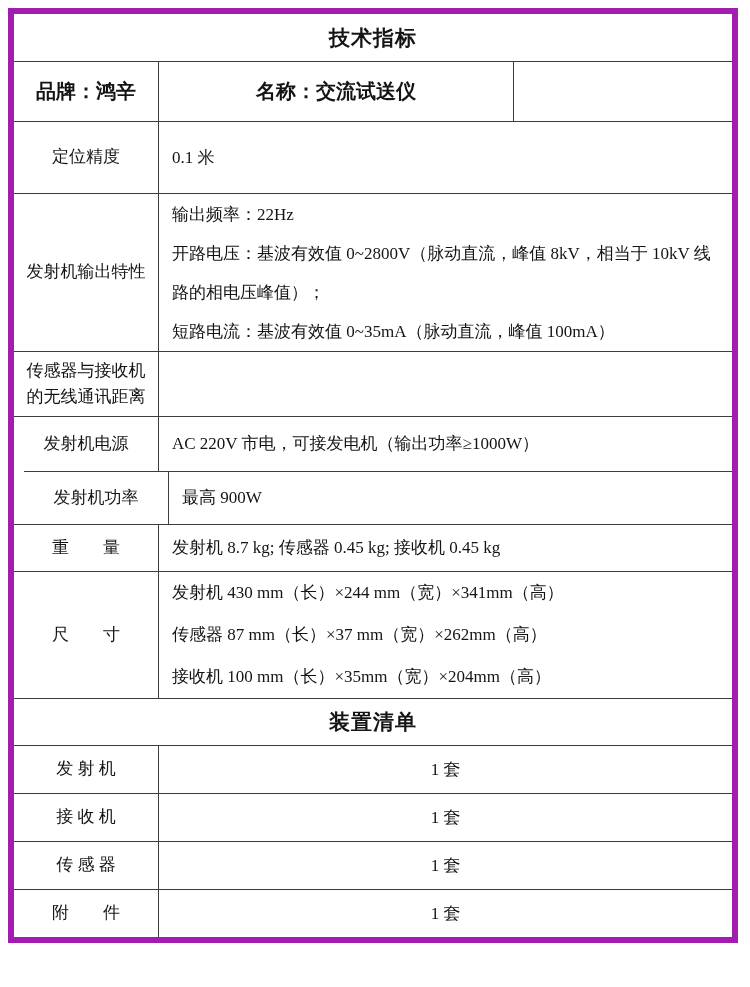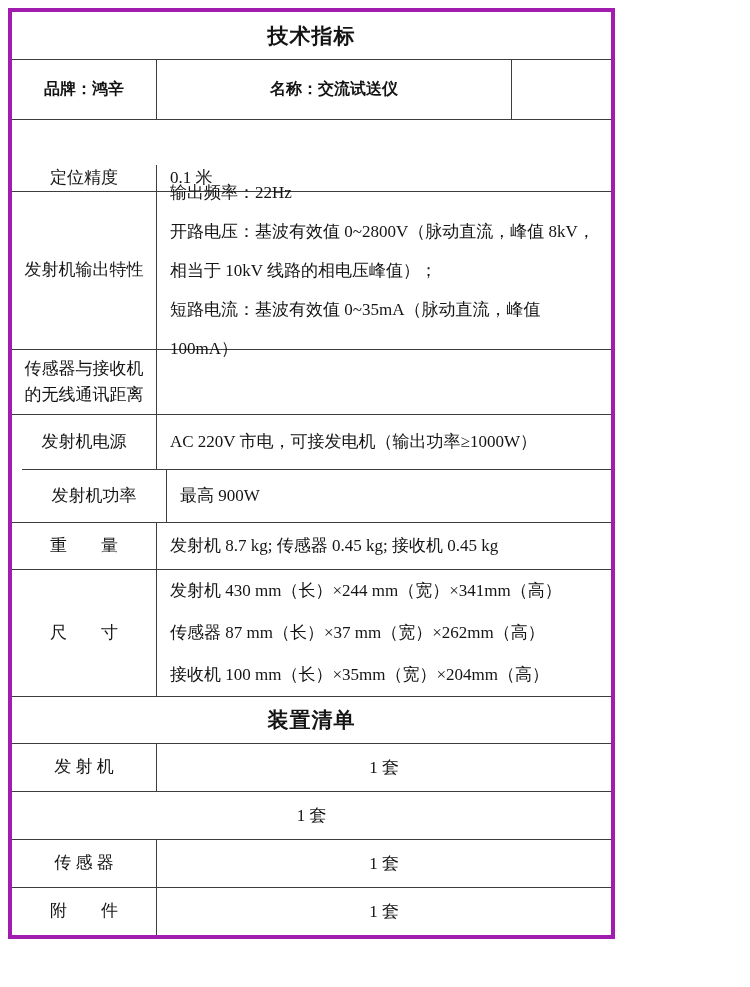--- a/index.html
+++ b/index.html
@@ -2,35 +2,35 @@
 <html><head>
 <meta charset="utf-8">
 <style>
   html,body{margin:0;padding:0;}
   body{
     width:750px;height:987px;background:#ffffff;position:relative;
     font-family:"Liberation Serif","DejaVu Serif",serif;color:#141414;
     -webkit-font-smoothing:antialiased;
   }
   .spec-table{
-    position:absolute;left:8px;top:8px;width:607px;
-    border:4px solid #a21caf;background:#fff;box-sizing:border-box;
+    position:absolute;left:8px;top:8px;width:730px;
+    border:6px solid #a21caf;background:#fff;box-sizing:border-box;
   }
   .row{display:flex;border-top:1.5px solid #3d3d3d;box-sizing:border-box;}
   .row:first-child{border-top:none;}
   
   .header-row{
     align-items:center;justify-content:center;
     font-family:"Liberation Sans","DejaVu Sans",sans-serif;
     font-weight:bold;font-size:21px;letter-spacing:1px;
   }
   
   .brand-row{
     font-family:"Liberation Sans","DejaVu Sans",sans-serif;
-    font-weight:bold;font-size:16px;
+    font-weight:bold;font-size:20px;
   }
   .brand-cell{display:flex;align-items:center;justify-content:center;box-sizing:border-box;}
   .bc1{flex:0 0 145px;border-right:1.5px solid #3d3d3d;}
   .bc2{flex:0 0 355px;border-right:1.5px solid #3d3d3d;}
   .bc3{flex:1;}
   
   .c1{
     flex:0 0 145px;border-right:1.5px solid #3d3d3d;box-sizing:border-box;
     display:flex;flex-direction:column;justify-content:center;align-items:center;
     text-align:center;font-size:17px;line-height:1.55;padding:0 3px;
@@ -38,21 +38,21 @@
   .c2{
     flex:1;display:flex;flex-direction:column;justify-content:center;
     font-size:17px;padding-left:13px;padding-right:8px;box-sizing:border-box;
   }
   .c2 p{margin:0;line-height:1.6;}
   .c2 p:empty{display:none;}
   .c1 div:empty{display:none;}
   
   .rh-title{height:47px;}
   .rh-brand{height:60px;}
-  .r0{height:72px;align-items:flex-end;}
+  .r0{height:72px;}
   .r1{height:158px;}
   .r2{height:65px;}
   .r3{height:55px;}
   .r4{height:53px;margin-left:10px;}
   .r5{height:50px;}
   .r6{height:47px;}
   .r7{height:127px;}
   .req{height:48px;}
   .r1 .c2 p{line-height:39px;}
   .r7 .c2 p{line-height:42px;}
@@ -151,20 +151,21 @@
 
   <div class="row header-row rh-title">
     <span>装置清单</span>
   </div>
 
   <div class="row req">
     <div class="c1">发 射 机</div>
     <div class="c2 qty">1 套</div>
   </div>
   <div class="row req">
+    <div class="c1">接 收 机</div>
     <div class="c2 qty">1 套</div>
   </div>
   <div class="row req">
     <div class="c1">传 感 器</div>
     <div class="c2 qty">1 套</div>
   </div>
   <div class="row req">
     <div class="c1">附　　件</div>
     <div class="c2 qty">1 套</div>
   </div>

